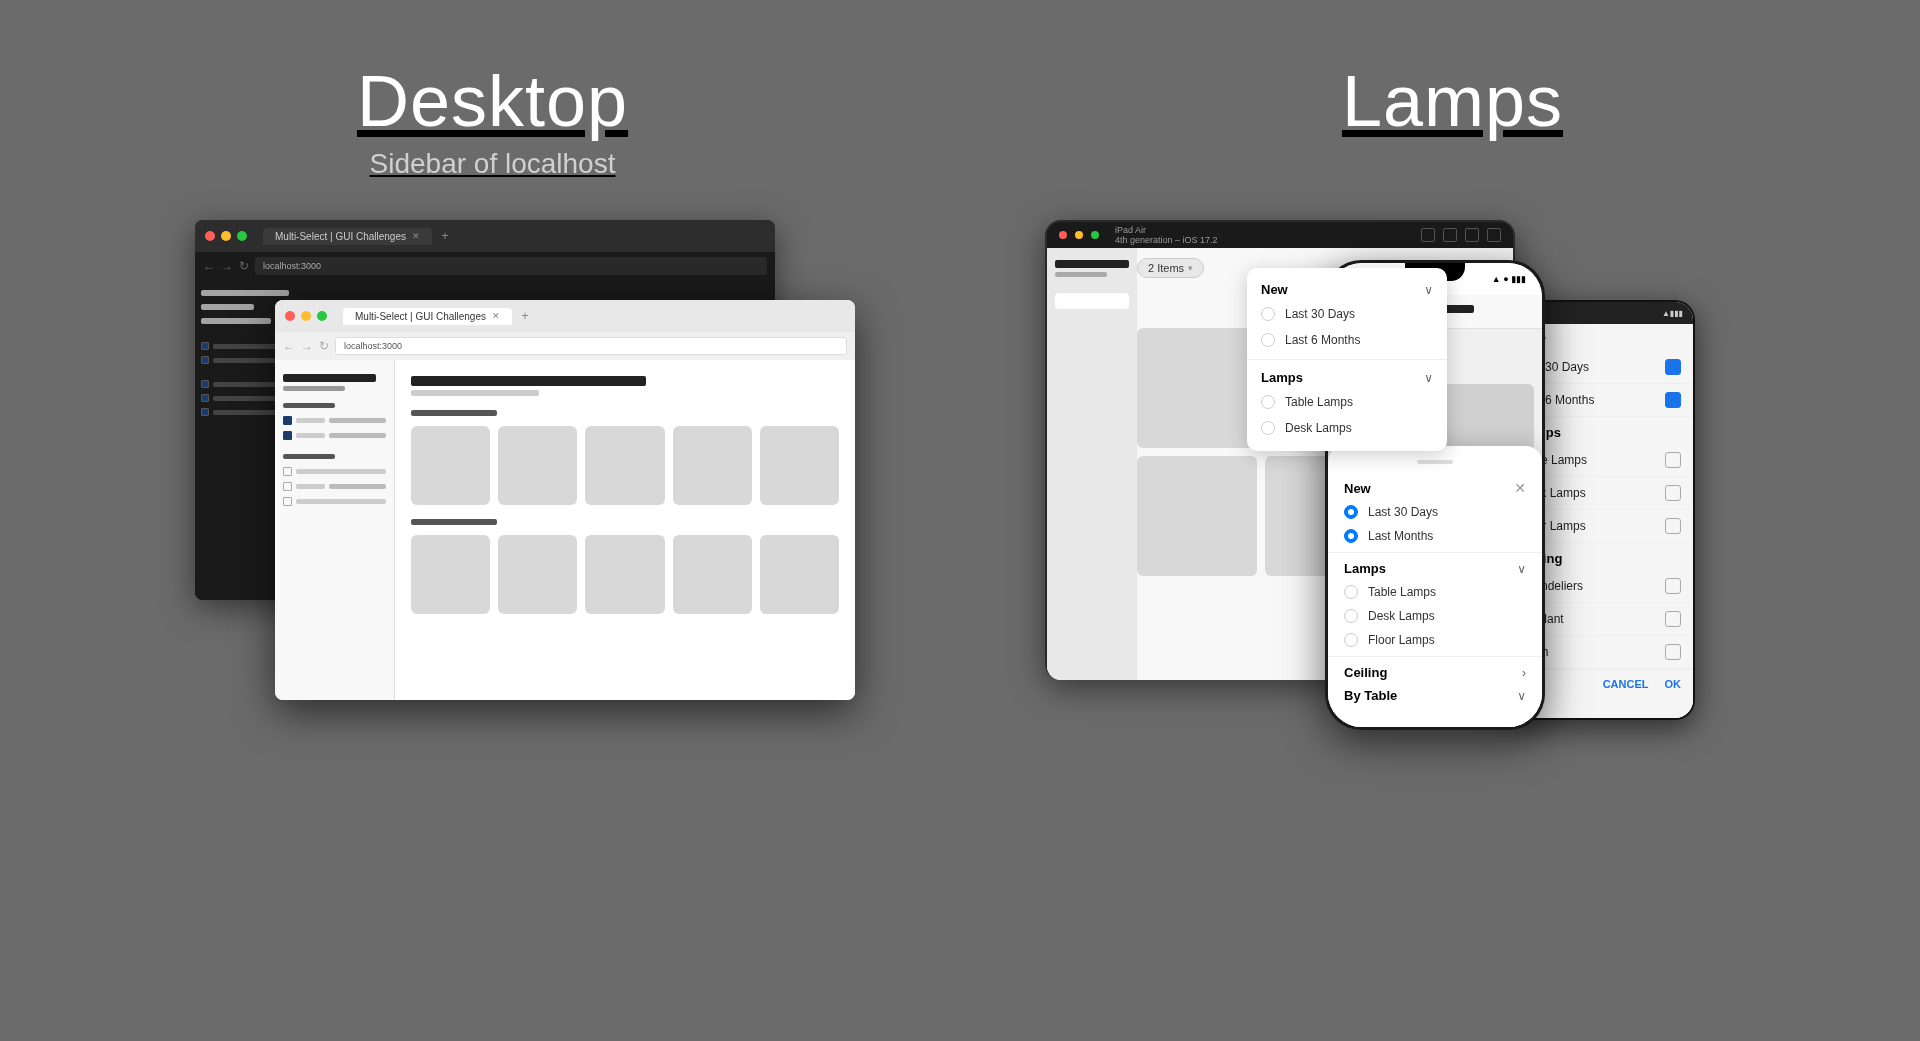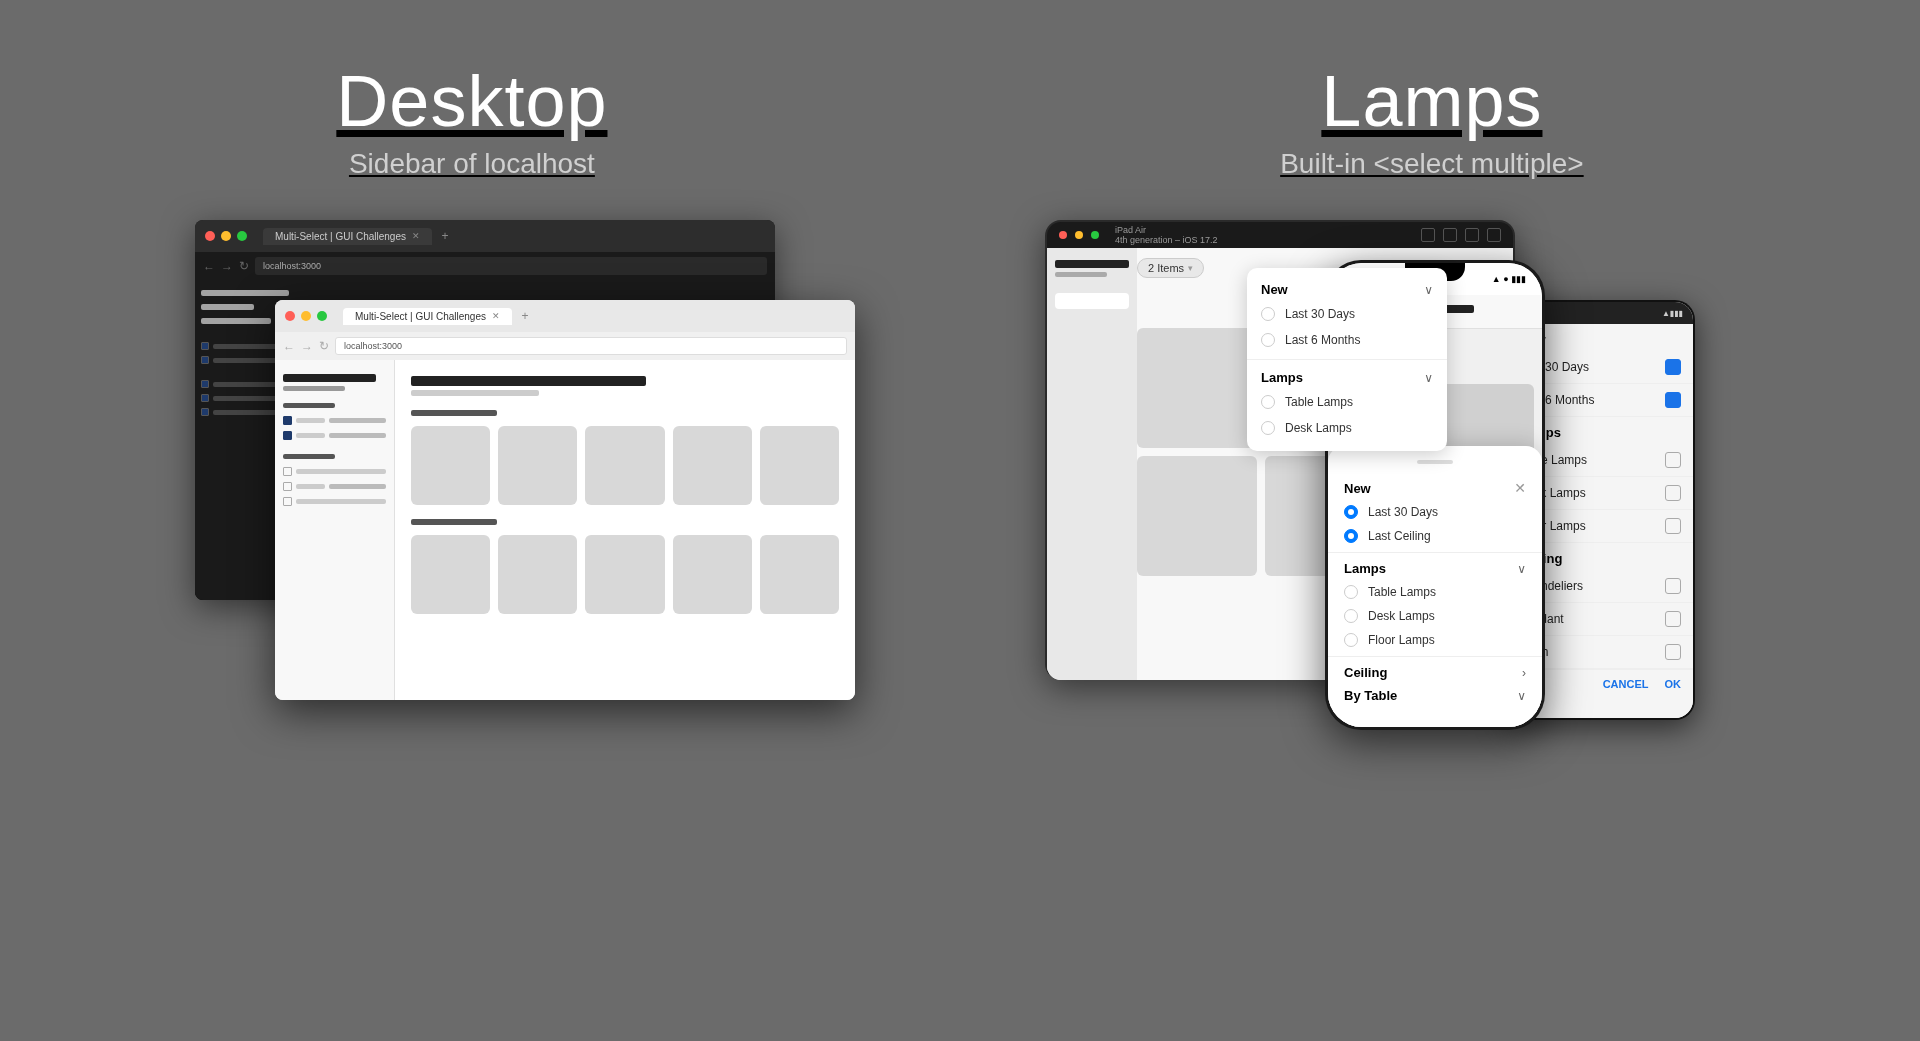--- a/index.html
+++ b/index.html
@@ -677,21 +677,20 @@
 </head>
 <body>
 
 <div class="section-headings">
   <div class="heading-block">
     <div class="heading-title">Desktop</div>
     <div class="heading-sub">Sidebar of localhost</div>
   </div>
   <div class="heading-block">
     <div class="heading-title">Lamps</div>
-    <div class="heading-sub">Built-in &lt;select multiple&gt;</div>
   </div>
 </div>
 
 <div class="content-row">
 
   <div class="desktop-mockup">
 
     <div class="browser-back">
       <div class="browser-titlebar">
         <div class="dot dot-red"></div>
@@ -920,21 +919,21 @@
             <div class="ip-section-header">
               <span class="ip-section-title">New</span>
               <span class="ip-close">✕</span>
             </div>
             <div class="ip-item">
               <div class="ip-radio checked"></div>
               <span class="ip-item-label">Last 30 Days</span>
             </div>
             <div class="ip-item">
               <div class="ip-radio checked"></div>
-              <span class="ip-item-label">Last Ceiling</span>
+              <span class="ip-item-label">Last Months</span>
             </div>
             <div class="ip-divider"></div>
             <div class="ip-section-lamps">
               <span class="ip-section-title">Lamps</span>
               <span class="dp-chevron">∨</span>
             </div>
             <div class="ip-item">
               <div class="ip-radio"></div>
               <span class="ip-item-label">Table Lamps</span>
             </div>

